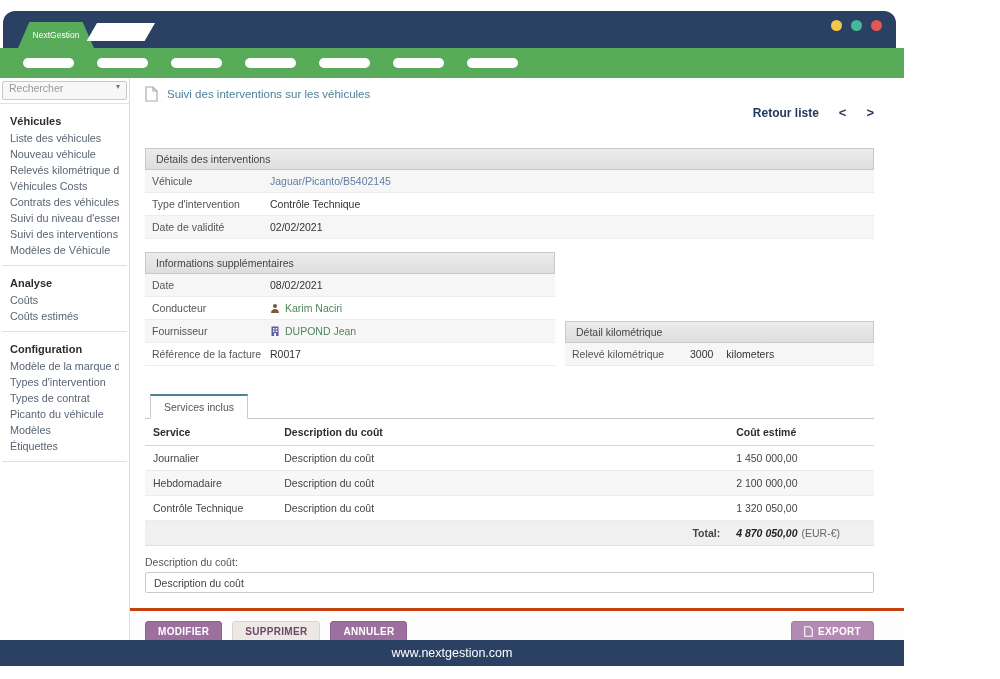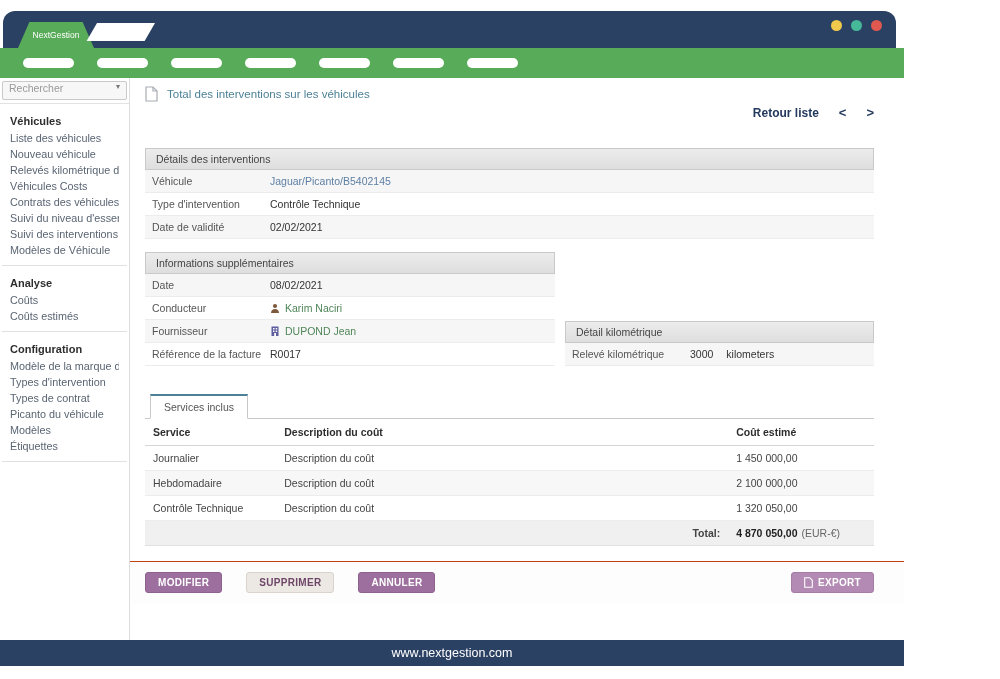--- a/index.html
+++ b/index.html
@@ -67,31 +67,31 @@
          border-top:2px solid #4d8197; border-bottom:1px solid #fff; position:relative; top:1px;
          font-size:10.5px; color:#555; cursor:pointer; }
   table.svc { width:100%; border-collapse:collapse; font-size:10.5px; }
   table.svc th { text-align:left; font-weight:bold; color:#2e2e2e; padding:7px 8px;
                  border-bottom:1px solid #d5d5d5; }
   table.svc td { padding:6px 8px; border-bottom:1px solid #ececec; color:#444; }
   table.svc tbody tr:nth-child(even) { background:#f7f7f7; }
   .c1 { width:18%; } .c2 { width:62%; } .c3 { width:20%; }
   tr.total td { background:#f0f0f0; border-top:1px solid #d8d8d8; border-bottom:1px solid #e0e0e0; }
   .t-label { text-align:right; font-weight:bold; color:#222; }
-  .t-value { font-weight:bold; color:#222; }
+  .t-value { font-weight:bold; color:#222;font-style:italic; }
   .t-cur { font-weight:normal; color:#666; margin-left:4px; }
 
   .desc { margin-top:10px; }
   .desc-label { font-size:10.5px; color:#555; margin-bottom:4px; }
   .desc-box { height:21px; border:1px solid #c9c9c9; border-radius:2px; background:#fff;
               display:flex; align-items:center; padding:0 8px; font-size:10.5px; color:#444; }
 
   
-  .actionbar { margin:15px -30px 0 -15px; padding:10px 30px 11px 15px; border-top:1px solid #c2410c;
-               background:#fdfdfd; display:flex; align-items:flex-start; gap:24px; }
+  .actionbar { margin:15px -30px 0 -15px; padding:10px 30px 11px 15px; border-top:3px solid #c2410c;
+               background:#fdfdfd; display:flex; align-items:flex-start; gap:10px; }
   .btn { height:21px; padding:0 12px; border-radius:3px; font-size:10px; font-weight:bold;
          letter-spacing:.3px; cursor:pointer; display:inline-flex; align-items:center; gap:5px;
          font-family:"Liberation Sans", sans-serif; }
   .btn-primary { background:#9c6f9e; color:#fff; border:1px solid #8d628f; }
   .btn-light { background:#ece8e3; color:#6e4668; border:1px solid #d9d3cc; }
   .btn-export { background:#b28ab3; color:#fff; border:1px solid #a57ca6; margin-left:auto; }
 
   .footer { position:absolute; left:0; right:0; top:640px; height:26px; background:#2b4163;
             color:#fff; display:flex; align-items:center; justify-content:center; font-size:12.5px; }
 
@@ -163,21 +163,21 @@
       </nav>
     </aside>
 
     <main class="main">
 
       <div class="pagehead">
         <svg class="icon-doc" viewBox="0 0 13 16">
           <path d="M1 1 h7 l4 4 v10 h-11 z" fill="none" stroke="#a7adb3" stroke-width="1.2"></path>
           <path d="M8 1 v4 h4" fill="none" stroke="#a7adb3" stroke-width="1.2"></path>
         </svg>
-        <span class="title">Total des interventions sur les véhicules</span>
+        <span class="title">Suivi des interventions sur les véhicules</span>
       </div>
 
       <div class="backrow">
         <span class="back">Retour liste</span>
         <span class="chev">&lt;</span>
         <span class="chev">&gt;</span>
       </div>
 
       <section class="panel p-details">
         <div class="panel-h">Détails des interventions</div>
@@ -280,20 +280,24 @@
             <td>1 320 050,00</td>
           </tr>
           <tr class="total">
             <td></td>
             <td class="t-label">Total:</td>
             <td><span class="t-value">4 870 050,00</span><span class="t-cur">(EUR-€)</span></td>
           </tr>
         </tbody>
       </table>
 
+      <div class="desc">
+        <div class="desc-label">Description du coût:</div>
+        <div class="desc-box">Description du coût</div>
+      </div>
 
       <div class="actionbar">
         <button class="btn btn-primary">MODIFIER</button>
         <button class="btn btn-light">SUPPRIMER</button>
         <button class="btn btn-primary">ANNULER</button>
         <button class="btn btn-export">
           <svg width="9" height="11" viewBox="0 0 9 11">
             <path d="M0.7 0.7 h5 l2.6 2.6 v7 h-7.6 z" fill="none" stroke="#fff" stroke-width="1.1"></path>
           </svg>
           <span>EXPORT</span>

